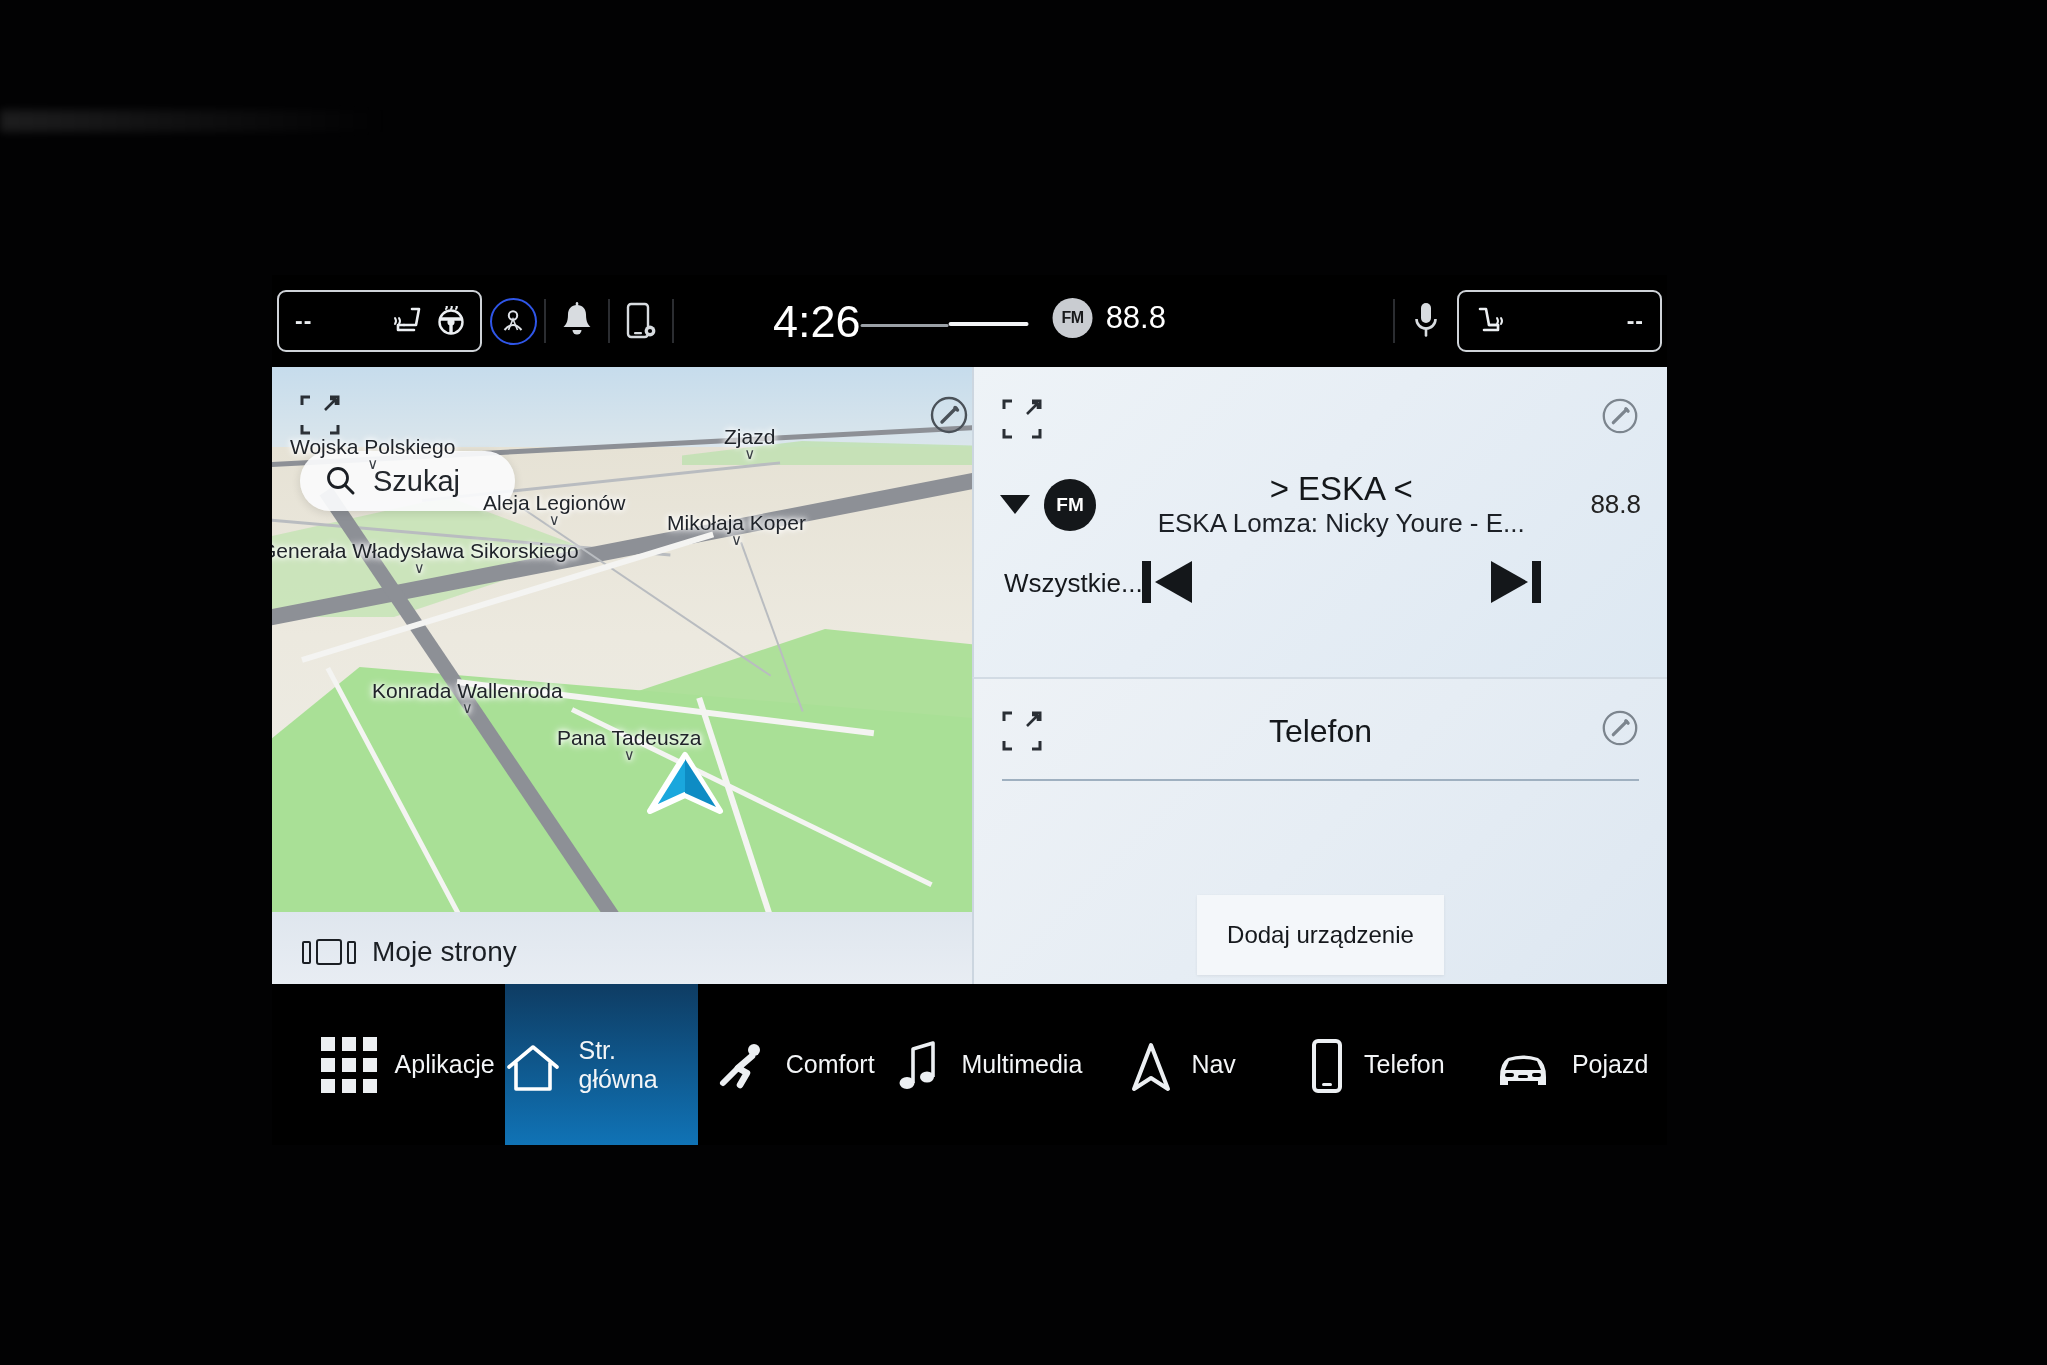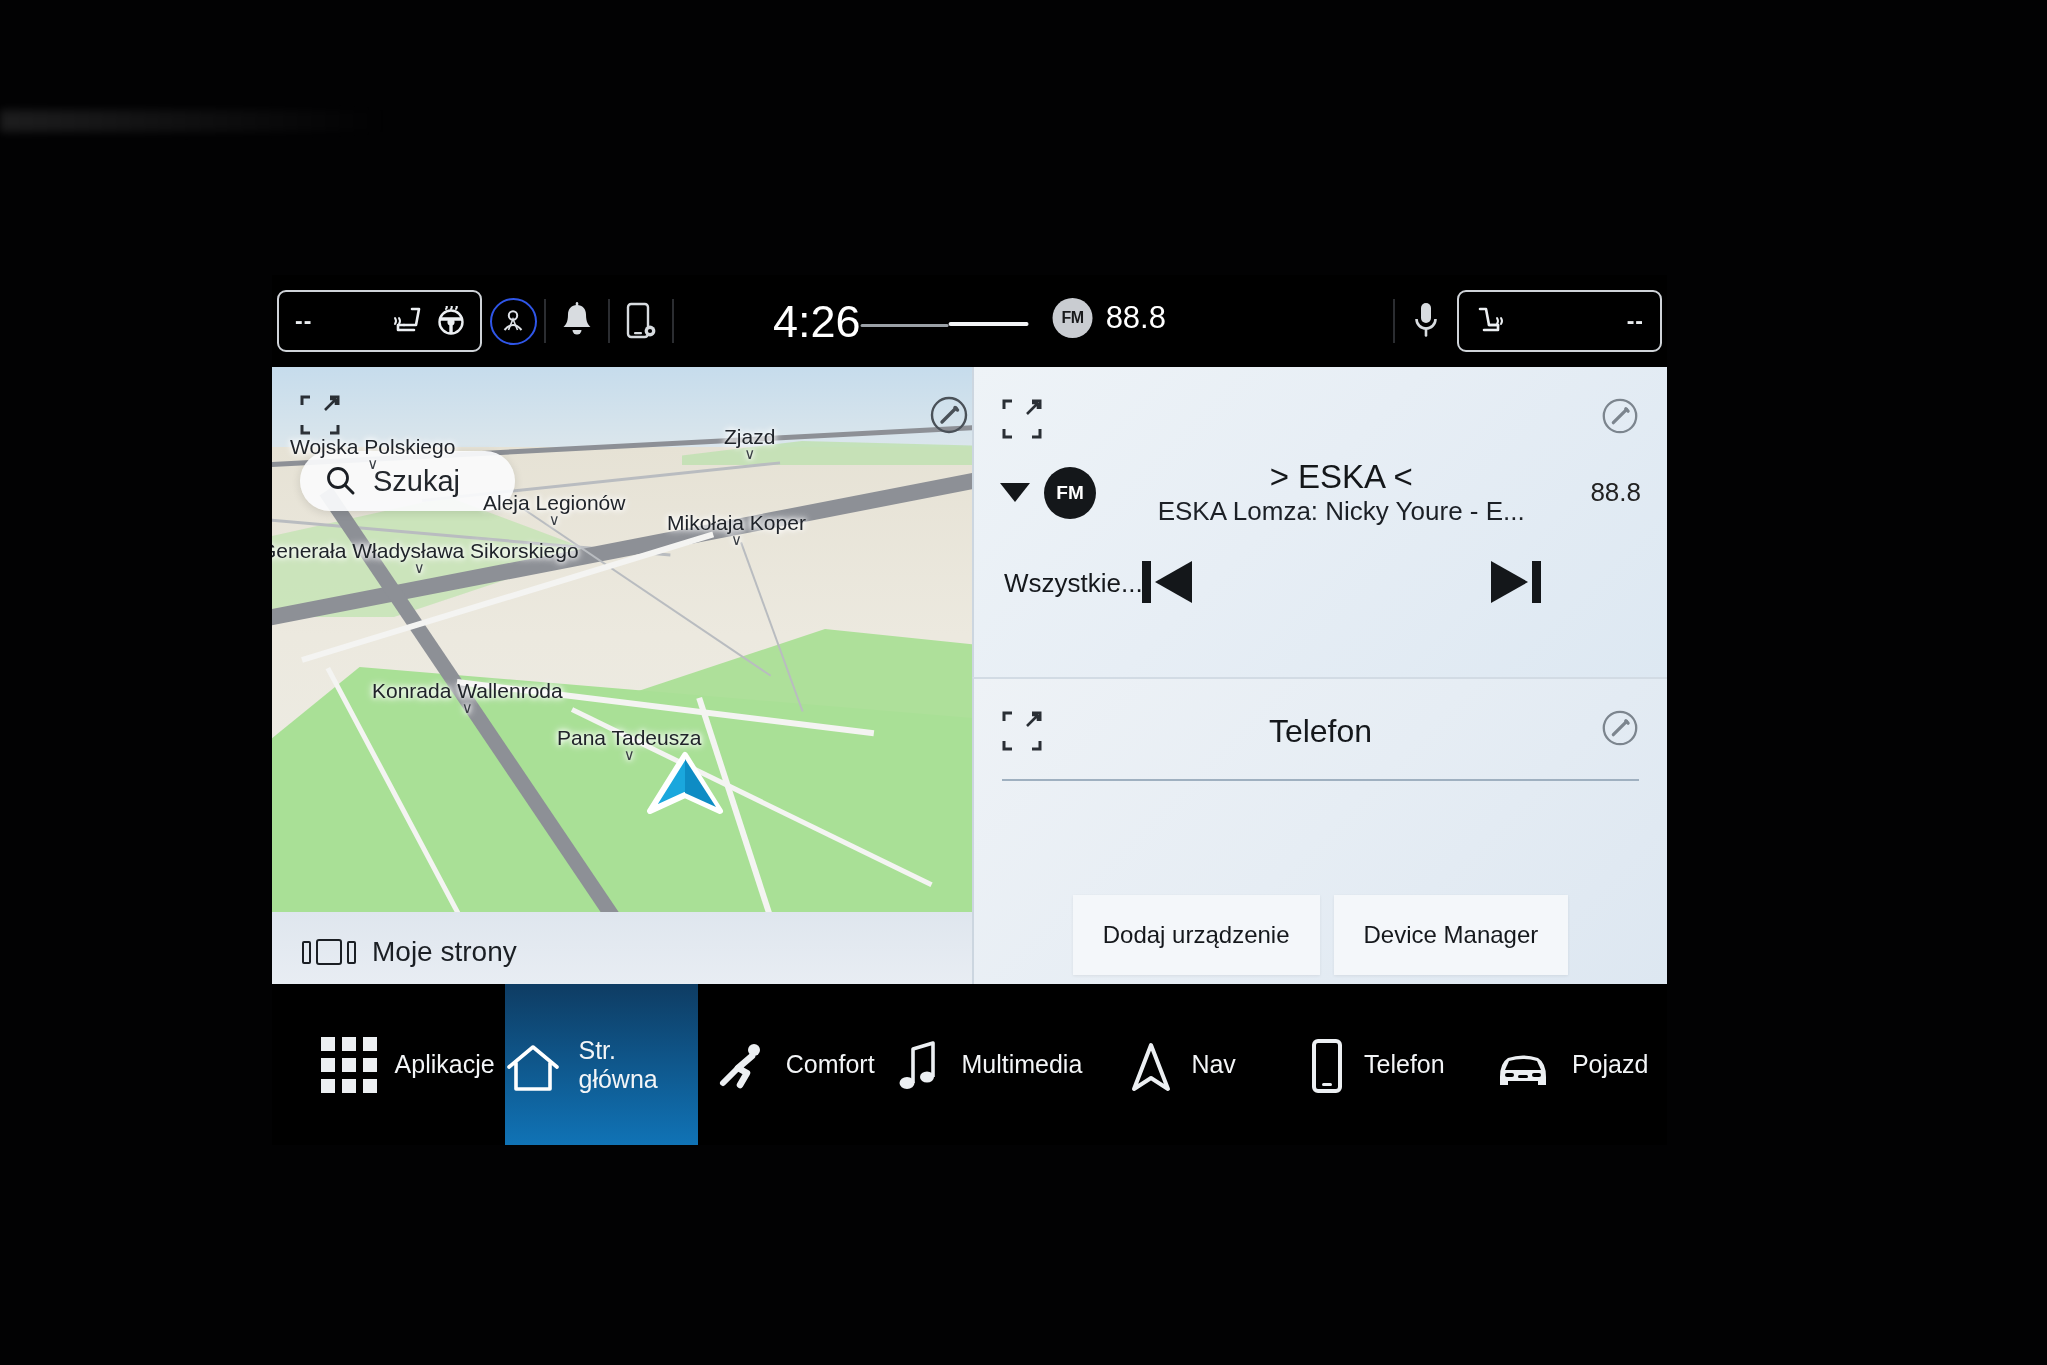--- a/index.html
+++ b/index.html
@@ -204,21 +204,21 @@
     border-left:15px solid transparent; border-right:15px solid transparent;
     border-top:19px solid #14171a;
     margin-right:14px;
   }
   .fm-circle {
     width:52px; height:52px; border-radius:50%;
     background:#14171a; color:#fff; font-size:19px; font-weight:700;
     display:flex; align-items:center; justify-content:center;
     flex:none;
   }
-  .station-block { flex:1; text-align:center; margin:0 6px; }
+  .station-block { flex:1; text-align:center; margin:12px 6px; }
   .station-name { font-size:33px; color:#14171a; line-height:1.12; }
   .station-meta {
     font-size:26px; color:#1c2026; line-height:1.18;
     white-space:nowrap; overflow:hidden; text-overflow:ellipsis;
   }
   .radio-freq { font-size:26px; color:#222; flex:none; padding-left:4px; }
 
   .radio-ctrls {
     position:absolute; left:0; top:188px; width:100%;
     display:flex; align-items:center; padding:0 30px;
@@ -510,21 +510,20 @@
               <circle cx="22" cy="22" r="17" fill="none" stroke="#7c858e" stroke-width="2.4"></circle>
               <path d="M15 29 L29 15" stroke="#7c858e" stroke-width="3.4" stroke-linecap="round"></path>
               <path d="M28 14.5 l2.5 2.5" stroke="#7c858e" stroke-width="3.4" stroke-linecap="round"></path>
             </svg>
           </div>
 
           <div class="phone-title">Telefon</div>
           <div class="phone-rule"></div>
           <div class="phone-btns">
             <button class="phone-btn">Dodaj urządzenie</button>
-            <button class="phone-btn">Device Manager</button>
           </div>
         </div>
       </div>
     </div>
 
     <div id="navbar">
       <div class="navspacer"></div>
 
       <div class="navitem">
         <span class="navicon">

